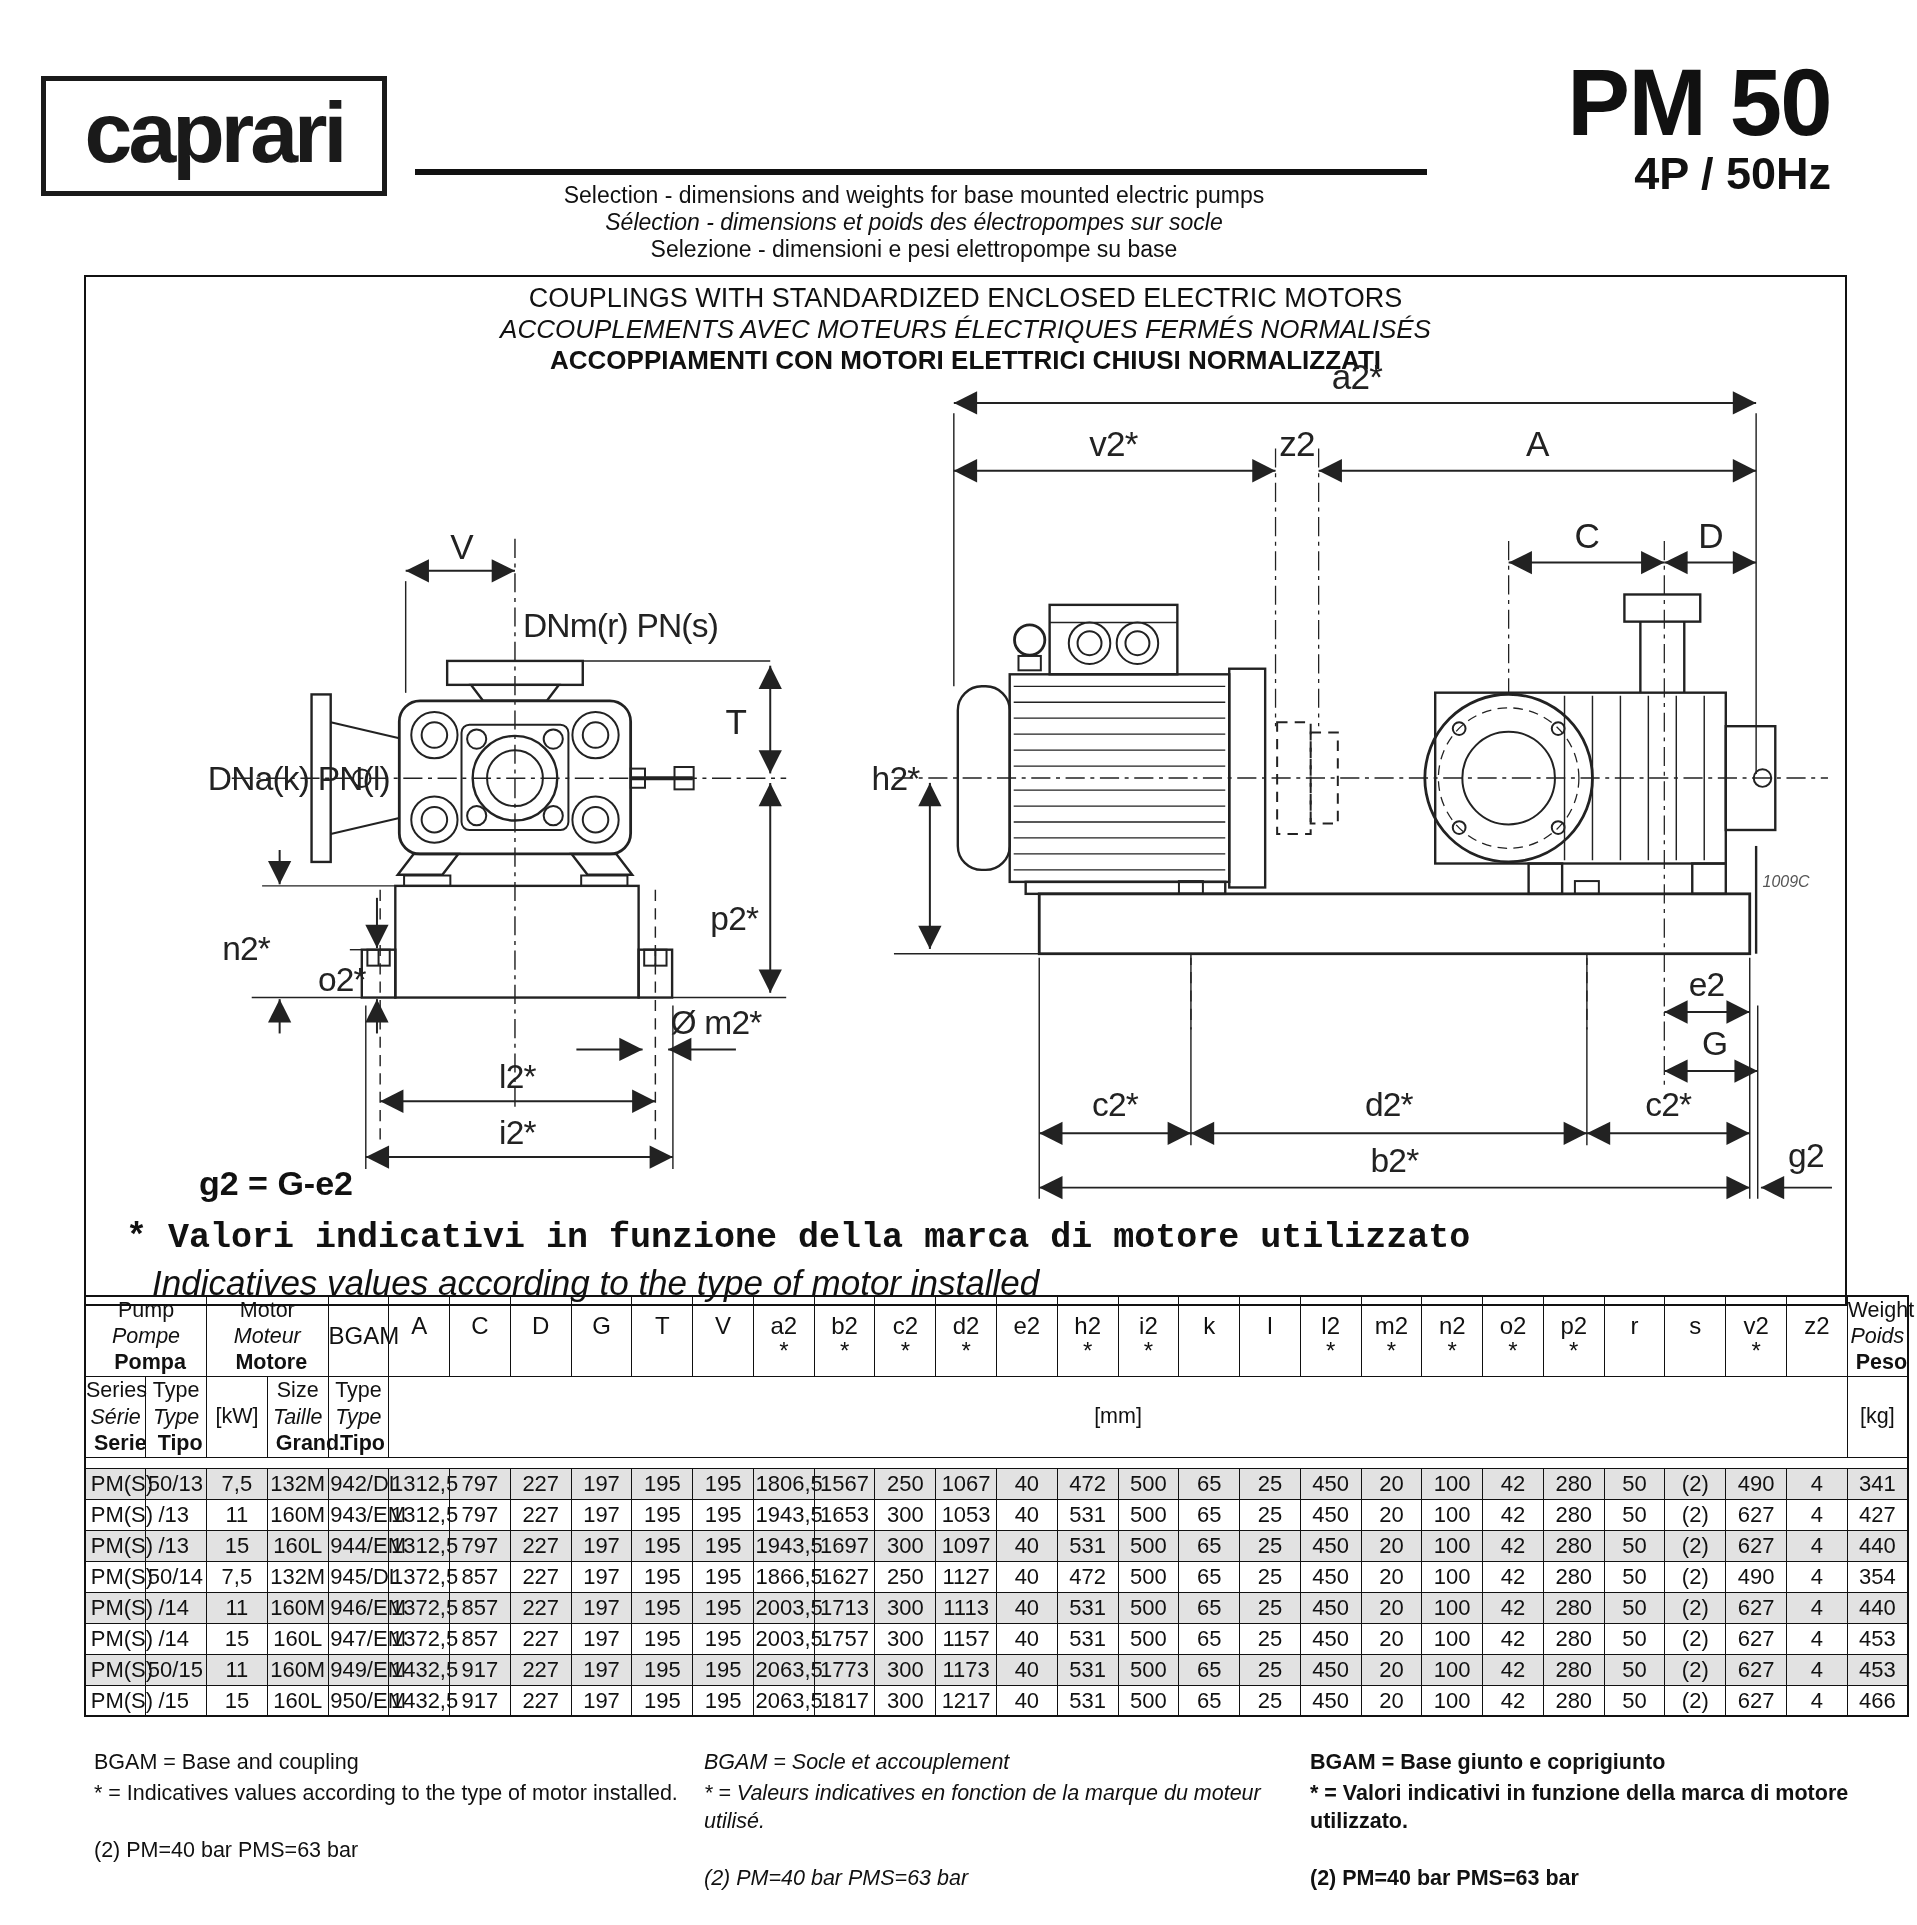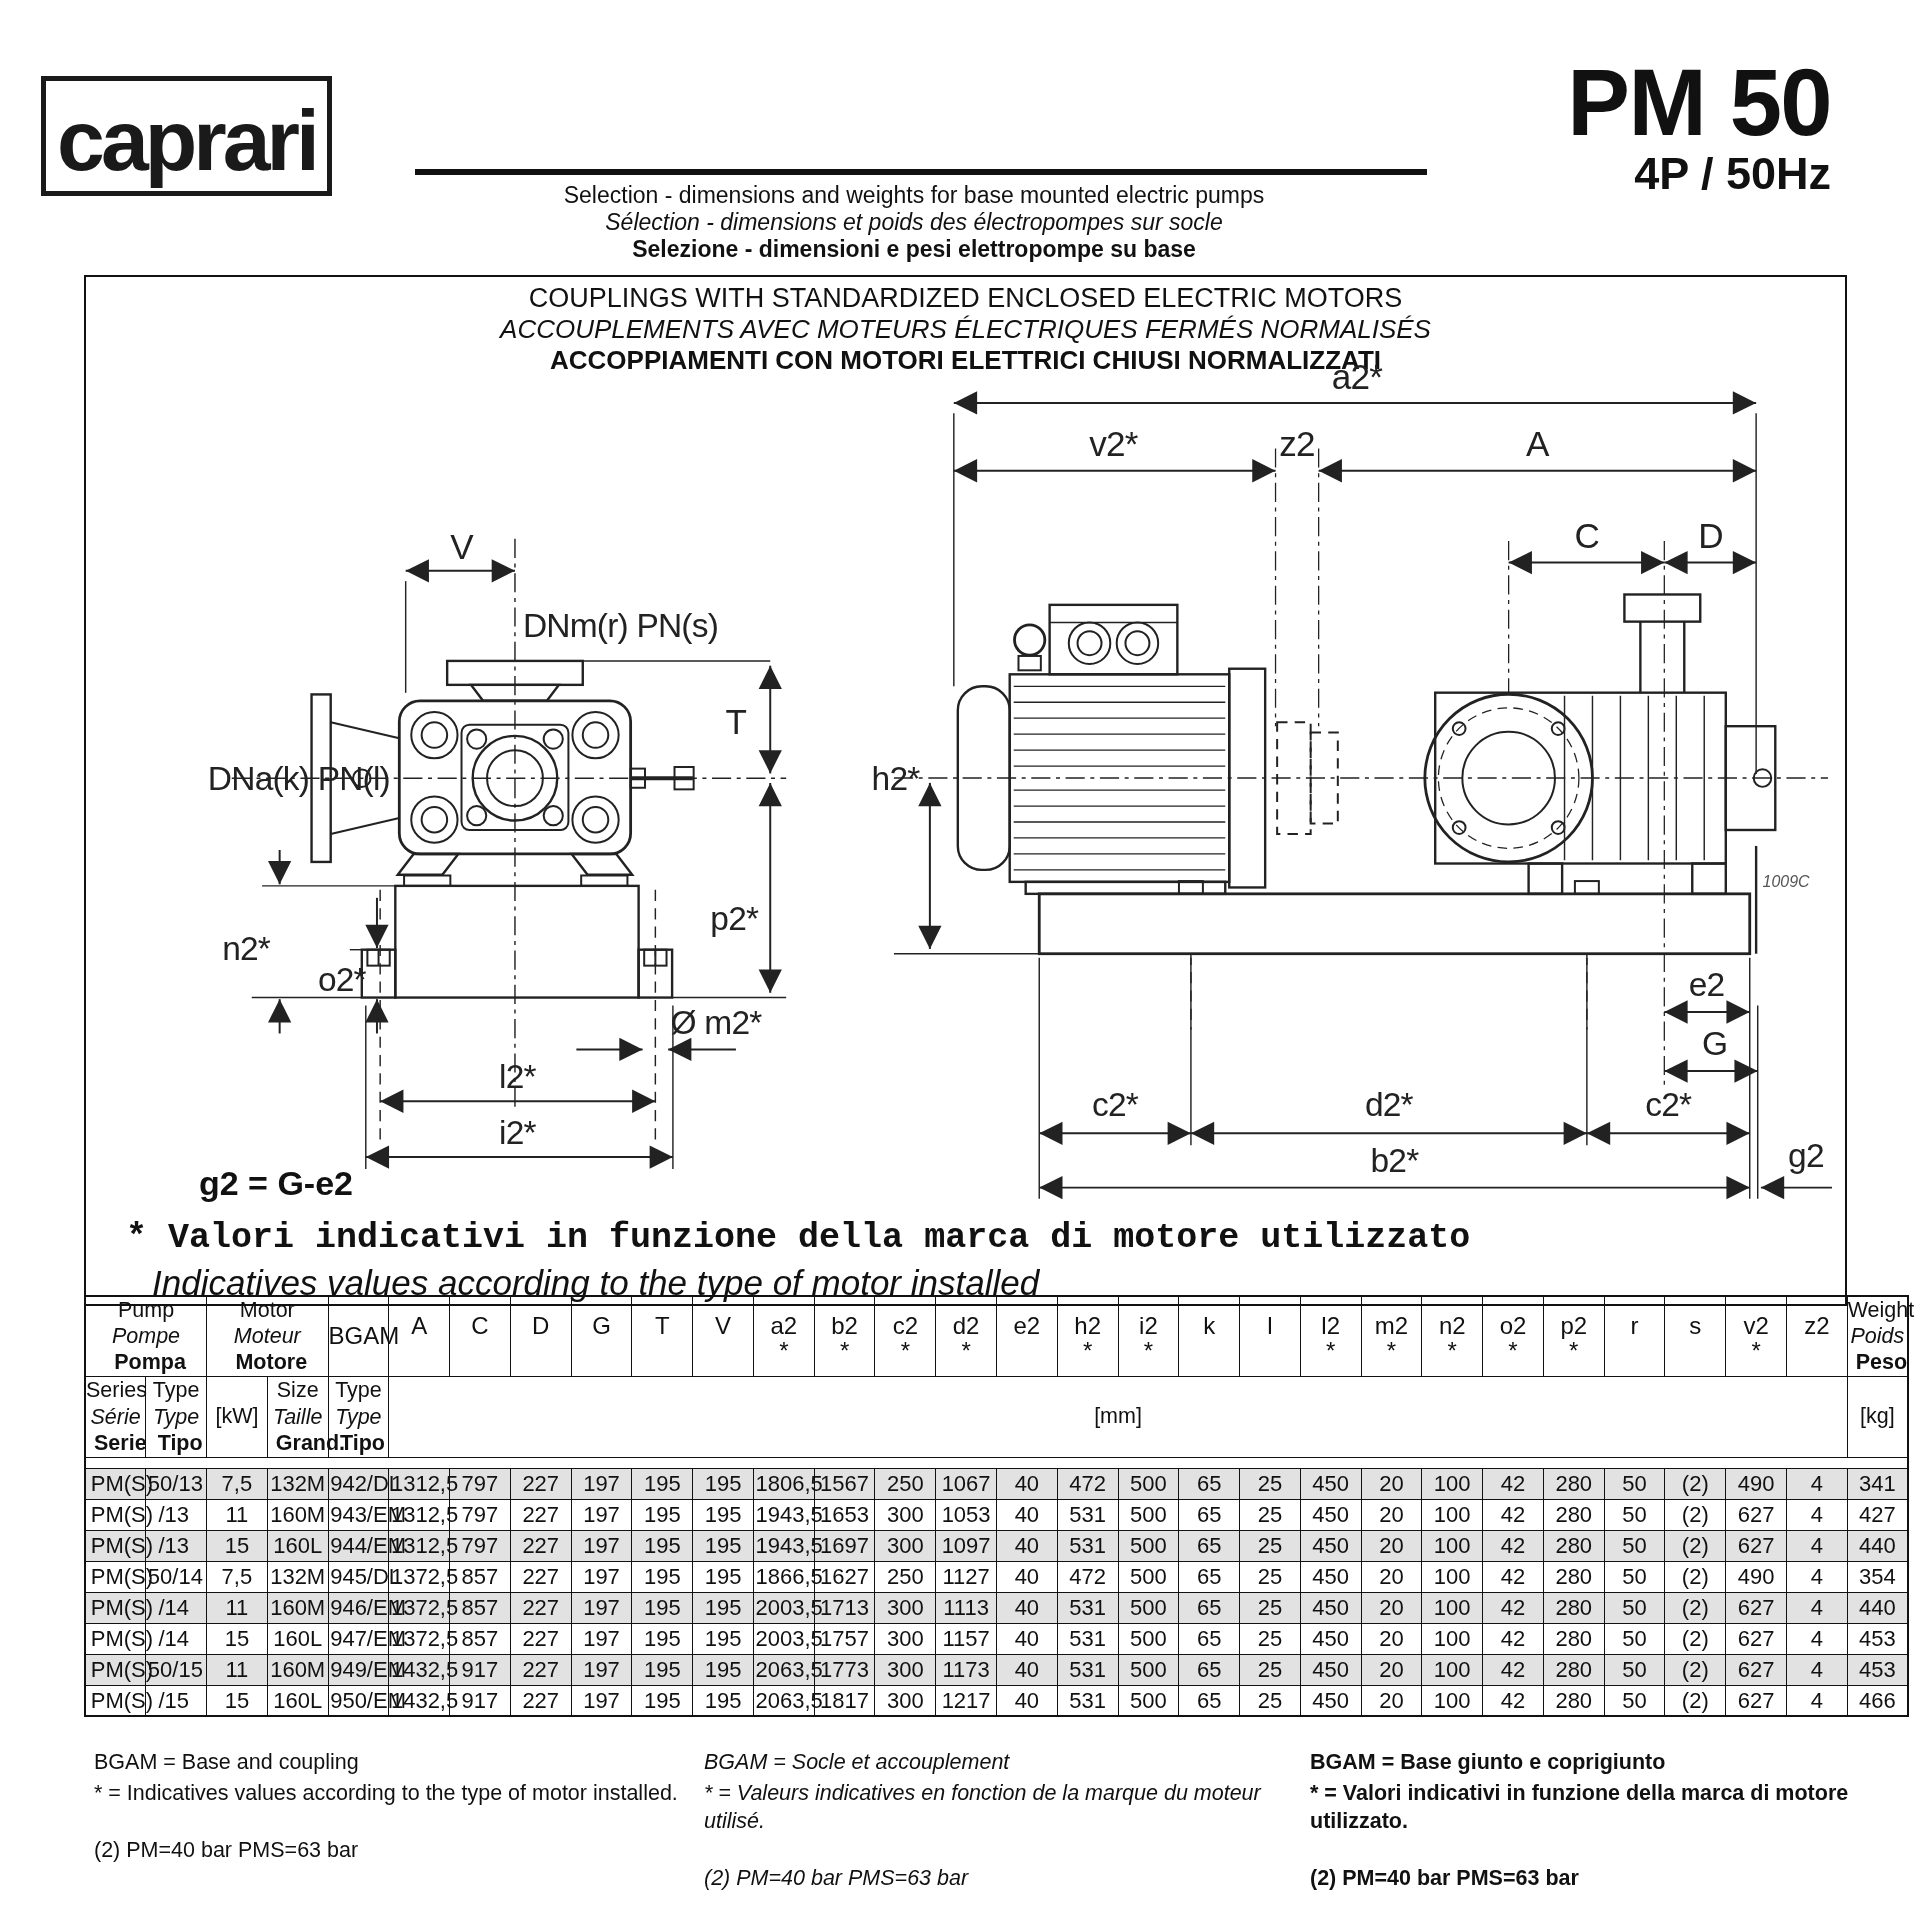--- a/index.html
+++ b/index.html
@@ -5,29 +5,29 @@
   * { box-sizing: border-box; margin:0; padding:0; }
   html,body { background:#ffffff; }
   body {
     width:1918px; height:1926px; position:relative; overflow:hidden;
     font-family:"Liberation Sans", sans-serif; color:#111;
   }
   .abs { position:absolute; }
 
   
   #logo-box {
-    left:41px; top:76px; width:291px; height:120px;
-    border:5.6px solid #1a1a1a; display:flex; align-items:flex-end; justify-content:center;
+    left:41px; top:76px; width:346px; height:120px;
+    border:5.6px solid #1a1a1a; display:flex; align-items:center; justify-content:center;
   }
   #logo-text { font-size:86px; font-weight:700; letter-spacing:-4px; color:#1a1a1a; line-height:1; padding-bottom:8px;}
   #header-rule { left:415px; top:169px; width:1012px; height:6.4px; background:#111; }
   #subtitle { left:399px; top:182px; width:1030px; text-align:center; }
   #subtitle .s1 { font-size:23px; }
   #subtitle .s2 { font-size:23px; font-style:italic; }
-  #subtitle .s3 { font-size:23px; font-weight:700; }
+  #subtitle .s3 { font-size:23px; font-weight:400; }
   #product-block { left:1500px; top:56px; width:331px; text-align:right; }
   #product-name { font-size:94px; font-weight:700; line-height:1.0; letter-spacing:-1.6px;}
   #product-spec { font-size:45px; font-weight:700; line-height:1.05; }
 
   
   #diagram-box {
     left:84px; top:275px; width:1763px; height:1031px;
     border:2.4px solid #111;
   }
   #diagram-titles { position:absolute; left:0; top:6.4px; width:100%; text-align:center; }

